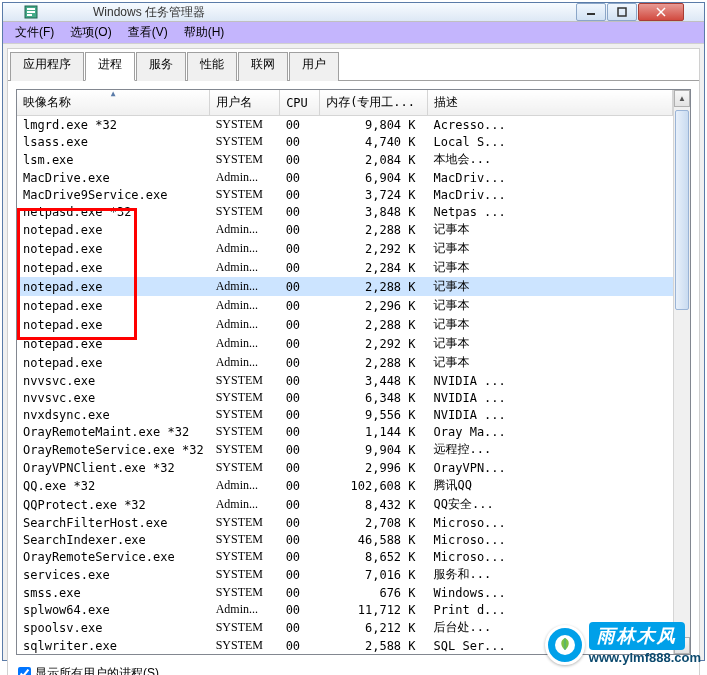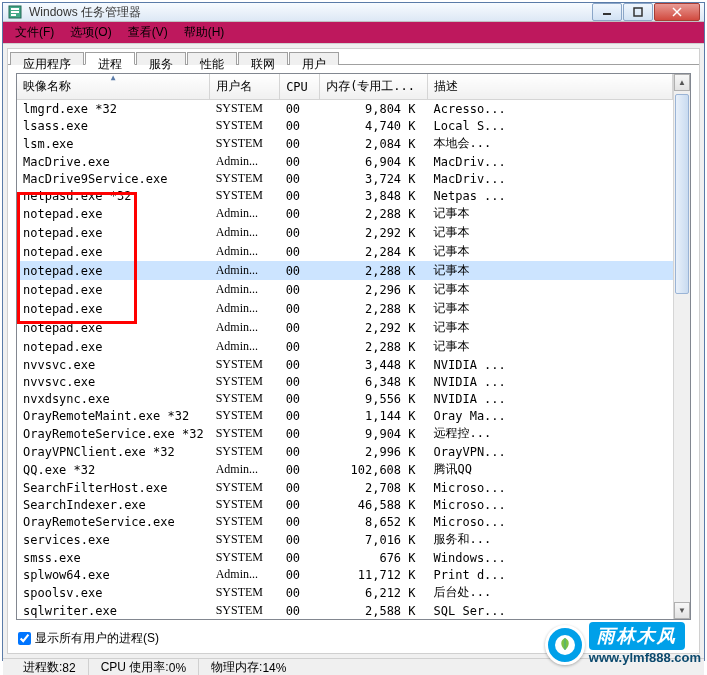--- a/index.html
+++ b/index.html
@@ -1,28 +1,28 @@
 <!DOCTYPE html>
 <html><head>
 <meta charset="utf-8">
 <style>
 * { box-sizing: border-box; margin: 0; padding: 0; }
 body { font-family: "Microsoft YaHei", "SimSun", Tahoma, sans-serif; font-size: 12px; background: #fff; width: 707px; height: 675px; overflow: hidden; position: relative; }
 .window { width: 703px; height: 659px; border: 1px solid #5a7ba8; background: #f0f0f0; display: flex; flex-direction: column; margin: 2px; }
-.titlebar { height: 28px; background: linear-gradient(to bottom, #f7fbff, #dde8f5); display: flex; align-items: center; padding: 0 4px; border-bottom: 1px solid #c0c0c0; }
+.titlebar { height: 28px; background: linear-gradient(to bottom, #f7fbff, #dde8f5); display: flex; align-items: center; padding: 0 20px; border-bottom: 1px solid #c0c0c0; gap: 48px; }
 .titlebar-icon { width: 16px; height: 16px; margin-right: 6px; display: inline-flex; align-items: center; justify-content: center; }
 .title-text { flex: 1; color: #333; }
 .win-controls { display: flex; gap: 0; }
 .win-btn { width: 30px; height: 18px; border: 1px solid #8ba6c8; background: linear-gradient(to bottom, #f0f6fd, #d2e2f4); display: flex; align-items: center; justify-content: center; font-size: 10px; margin-left: 1px; border-radius: 2px; }
 .win-btn.close { width: 46px; background: linear-gradient(to bottom, #e89a94, #d14a3f); border-color: #a83d34; color: #fff; }
 .win-btn.close svg { stroke: #fff; }
-.menubar { height: 22px; background: #be185d; display: flex; align-items: center; padding: 0 4px; border-bottom: 1px solid #d0d0d0; }
+.menubar { height: 22px; background: #c4b5fd; display: flex; align-items: center; padding: 0 4px; border-bottom: 1px solid #d0d0d0; }
 .menu-item { padding: 2px 8px; cursor: default; }
 .content { flex: 1; background: #fff; margin: 4px; border: 1px solid #d0d0d0; display: flex; flex-direction: column; position: relative; }
-.tabs { display: flex; height: 16px; background: #fff; border-bottom: 1px solid #a0a0a0; padding-left: 2px; padding-top: 2px; }
+.tabs { display: flex; height: 32px; background: #fff; border-bottom: 1px solid #a0a0a0; padding-left: 2px; padding-top: 2px; }
 .tab { padding: 3px 12px; border: 1px solid #a0a0a0; border-bottom: none; background: #f0f0f0; margin-right: 1px; cursor: default; position: relative; top: 1px; }
 .tab.active { background: #fff; z-index: 2; border-bottom: 1px solid #fff; }
 .list-container { flex: 1; margin: 8px 8px 4px 8px; border: 1px solid #828790; overflow: hidden; display: flex; position: relative; }
 .table-wrap { flex: 1; overflow-y: auto; overflow-x: hidden; }
 table { width: 100%; border-collapse: collapse; font-family: "SimSun", monospace; font-size: 12px; }
 thead th { background: linear-gradient(to bottom, #fff, #f0f0f0); border-right: 1px solid #d5d5d5; border-bottom: 1px solid #d5d5d5; text-align: left; padding: 4px 6px; font-weight: normal; position: sticky; top: 0; white-space: nowrap; }
 thead th.sort-col { position: relative; }
 .sort-arrow { position: absolute; left: 50%; top: -1px; transform: translateX(-50%); font-size: 8px; color: #5a7ba8; }
 tbody td { padding: 1px 6px; white-space: nowrap; overflow: hidden; }
 tbody tr.selected td { background: #cce4ff; }
@@ -252,20 +252,27 @@
                 <td class="col-desc">OrayVPN...</td>
               </tr>
               <tr>
                 <td class="col-name">QQ.exe *32</td>
                 <td class="col-user">Admin...</td>
                 <td class="col-cpu">00</td>
                 <td class="col-mem">102,608 K</td>
                 <td class="col-desc">腾讯QQ</td>
               </tr>
               <tr>
+                <td class="col-name">QQProtect.exe *32</td>
+                <td class="col-user">Admin...</td>
+                <td class="col-cpu">00</td>
+                <td class="col-mem">8,432 K</td>
+                <td class="col-desc">QQ安全...</td>
+              </tr>
+              <tr>
                 <td class="col-name">SearchFilterHost.exe</td>
                 <td class="col-user">SYSTEM</td>
                 <td class="col-cpu">00</td>
                 <td class="col-mem">2,708 K</td>
                 <td class="col-desc">Microso...</td>
               </tr>
               <tr>
                 <td class="col-name">SearchIndexer.exe</td>
                 <td class="col-user">SYSTEM</td>
                 <td class="col-cpu">00</td>

